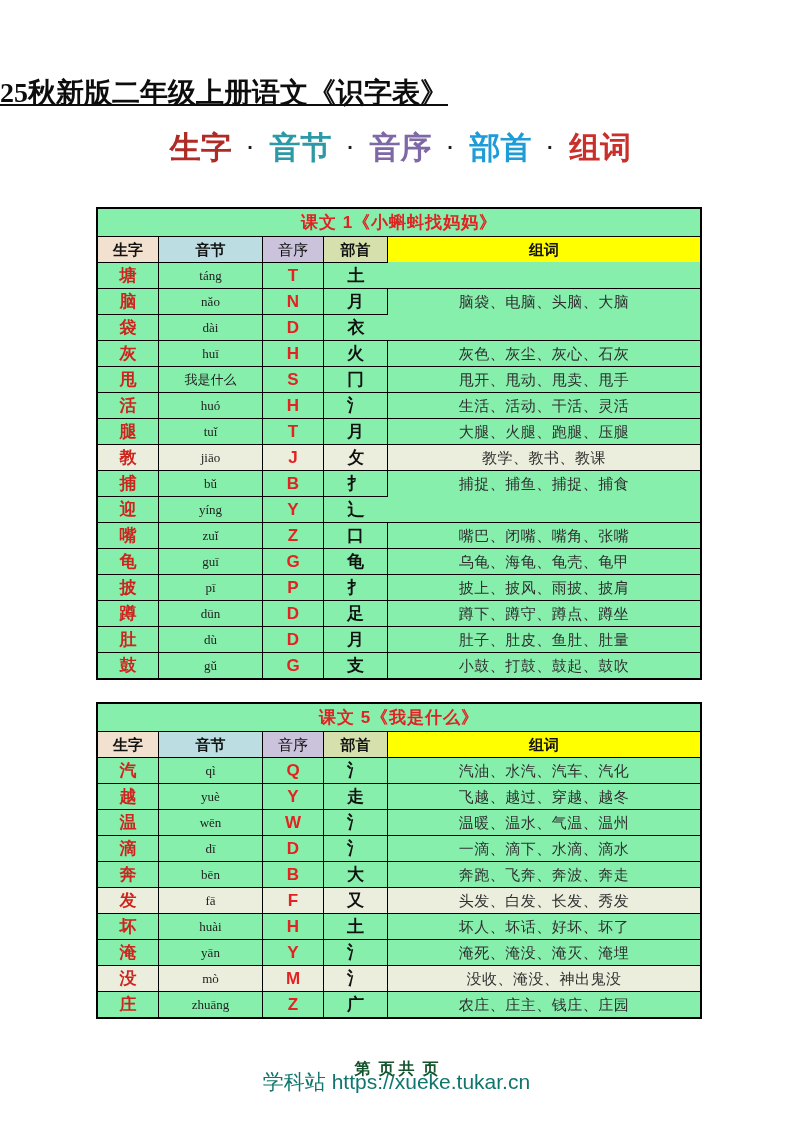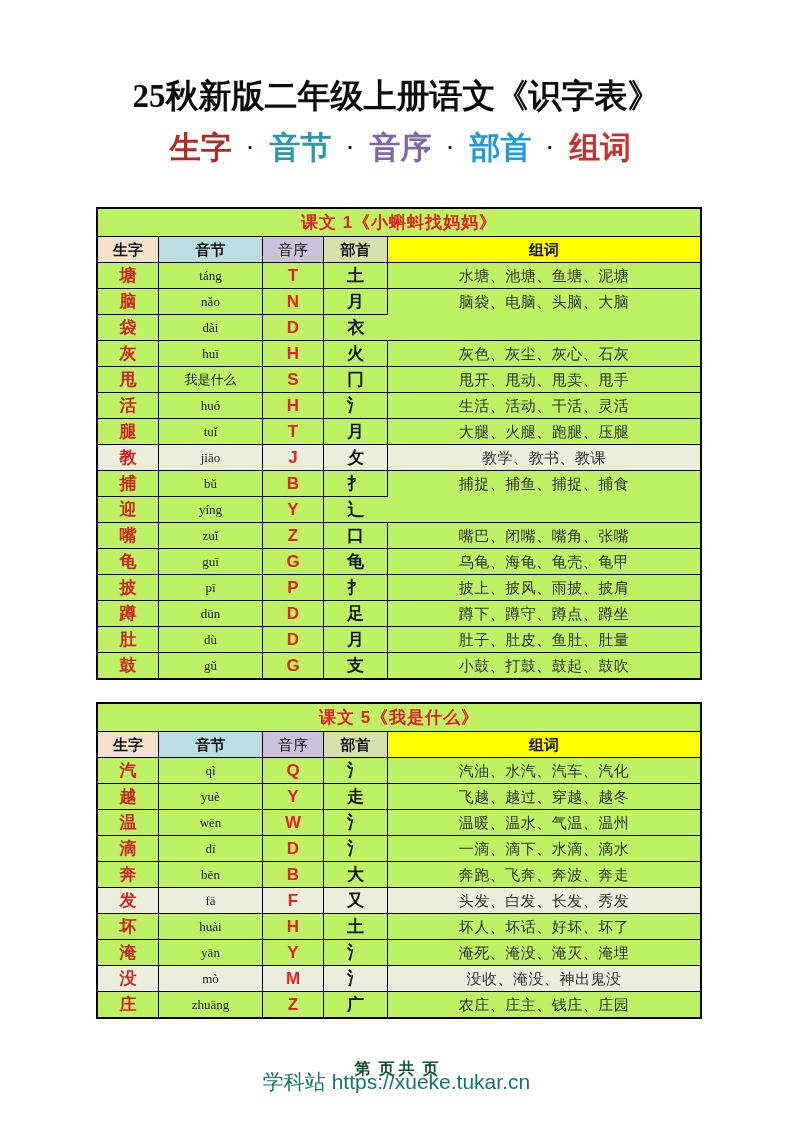--- a/index.html
+++ b/index.html
@@ -4,39 +4,39 @@
 <style>
   html,body { margin:0; padding:0; }
   body {
     width:793px; height:1122px; background:#ffffff; position:relative;
     font-family:"Liberation Sans", sans-serif; overflow:hidden;
   }
 
   
   .title {
     position:absolute; top:74px; left:0; width:100%;
-    text-align:center; font-size:33px; font-weight:bold; color:#0d0d0d;
-    font-family:"Liberation Serif", serif; letter-spacing:0px; white-space:nowrap;
+    font-size:28px; font-weight:bold; color:#0d0d0d;
+    font-family:"Liberation Serif", serif; letter-spacing:0px; white-space:nowrap;text-decoration:underline;
   }
   .subtitle {
     position:absolute; top:127px; left:4px; width:100%;
     text-align:center; font-size:31px; font-weight:bold;
     font-family:Liberation Sans, sans-serif; white-space:nowrap;
   }
   .subtitle span { display:inline-block; }
   .sub-sep { font-size:20px; color:#1c1c1c; margin:0 7px; vertical-align:4px; }
   .sub-0 { color:#af2b26; }
   .sub-2 { color:#2e99a6; }
   .sub-4 { color:#7e68a6; }
   .sub-6 { color:#1f9cd5; }
   .sub-8 { color:#c9302c; }
 
   
   .tables { position:absolute; left:96px; top:207px; width:606px; }
-  .ztable { border:2px solid #000; margin-bottom:22px; background:#bef264; }
+  .ztable { border:2px solid #000; margin-bottom:22px; background:#86efac; }
   .t-title {
     height:27px; line-height:27px; text-align:center;
     color:#e02222; font-weight:bold; font-size:17px; letter-spacing:1px;
   }
   .t-row { display:grid; grid-template-columns:61px 104px 61px 64px auto; }
   .t-row .cell {
     border-top:1px solid #000; border-right:1px solid #000;
     height:25px; line-height:25px; text-align:center; overflow:hidden; white-space:nowrap;
   }
   .t-row .cell:last-child { border-right:none; }
@@ -86,21 +86,20 @@
         <div class="cell h-pinyin" style="background: rgb(188, 221, 226);">音节</div>
         <div class="cell h-initial" style="background: rgb(203, 194, 220);">音序</div>
         <div class="cell h-radical" style="background: rgb(214, 224, 172);">部首</div>
         <div class="cell h-words" style="background: rgb(255, 255, 0);">组词</div>
       </div>
       <div class="t-row">
         <div class="cell c-zi">塘</div>
         <div class="cell c-pinyin">táng</div>
         <div class="cell c-initial">T</div>
         <div class="cell c-radical">土</div>
-        <div class="cell c-words">水塘、池塘、鱼塘、泥塘</div>
       </div>
       <div class="t-row">
         <div class="cell c-zi">脑</div>
         <div class="cell c-pinyin">nǎo</div>
         <div class="cell c-initial">N</div>
         <div class="cell c-radical">月</div>
         <div class="cell c-words">脑袋、电脑、头脑、大脑</div>
       </div>
       <div class="t-row">
         <div class="cell c-zi">袋</div>

